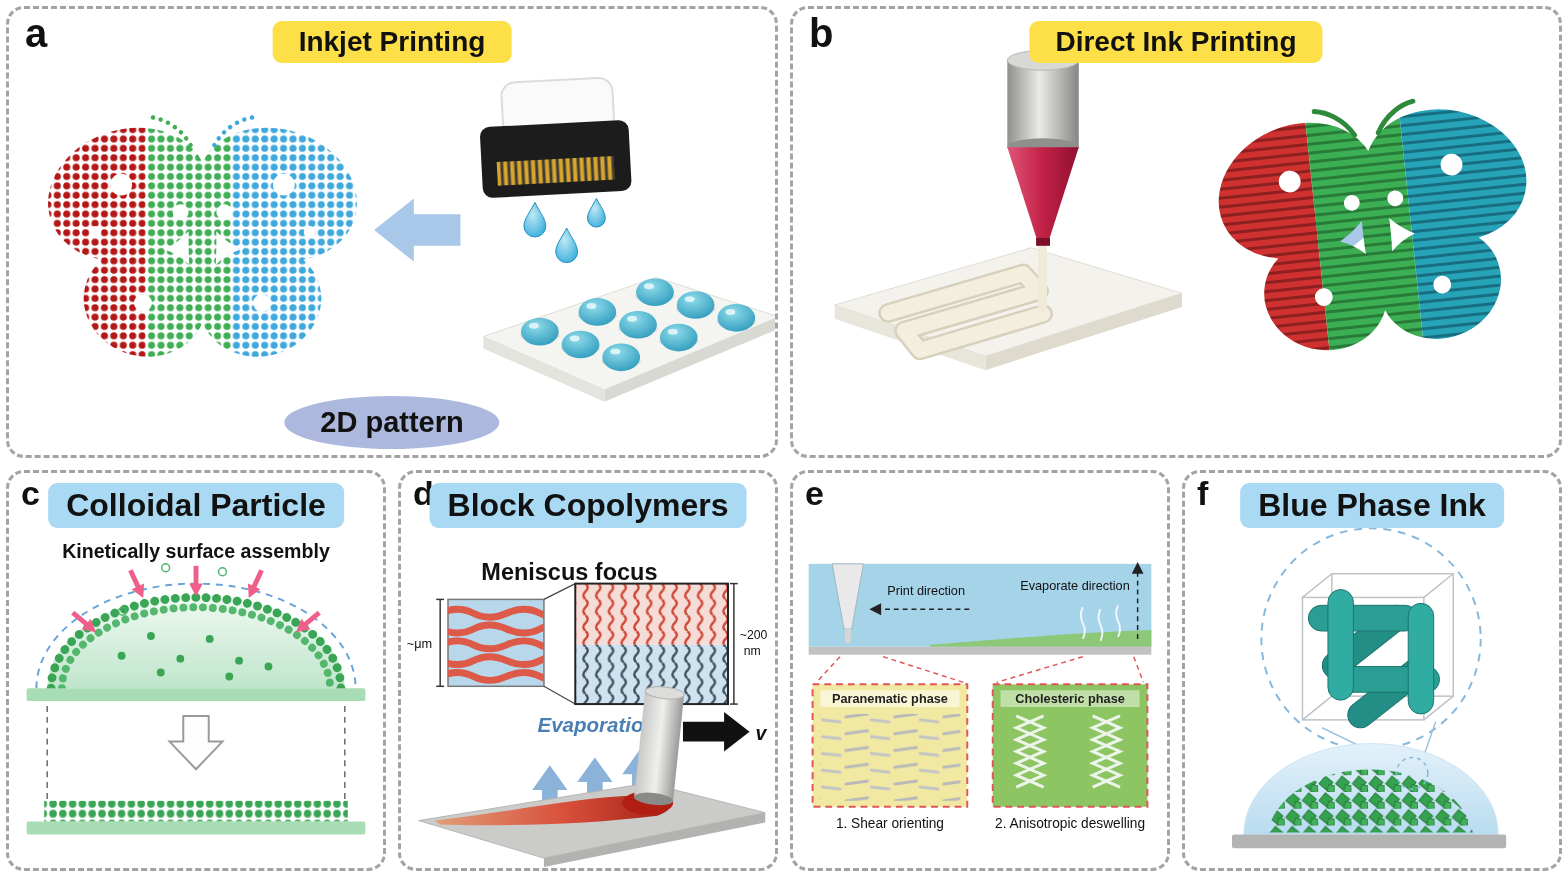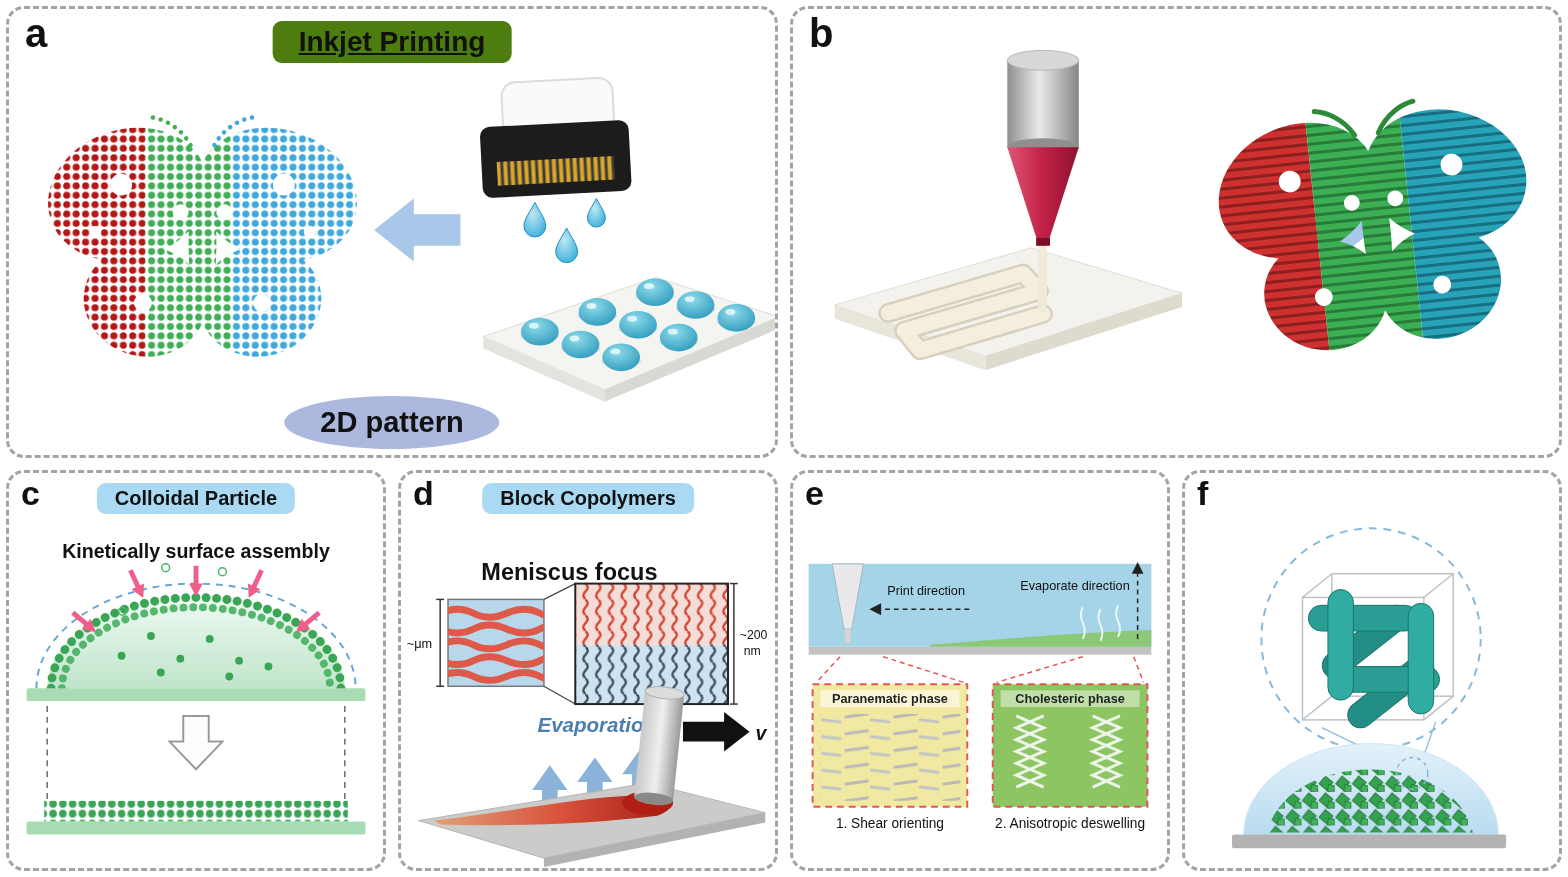--- a/index.html
+++ b/index.html
@@ -7,22 +7,22 @@
   body { width:1568px; height:877px; font-family:"Liberation Sans", sans-serif; color:#111; }
   .page { width:1568px; height:877px; padding:6px; display:flex; flex-direction:column; gap:12px; }
   .row { display:flex; gap:12px; }
   .row.top { height:452px; }
   .row.bottom { flex:1; }
   .panel { position:relative; flex:1; border:3px dashed #a3a3a3; border-radius:18px; background:#fff; overflow:hidden; }
   .letter { position:absolute; top:2px; left:16px; font-size:40px; font-weight:bold; z-index:3; line-height:1.1; }
   .row.bottom .letter { font-size:34px; left:12px; }
   .badge { position:absolute; top:12px; left:50%; transform:translateX(-50%); padding:5px 26px; border-radius:9px;
            font-weight:bold; font-size:28px; white-space:nowrap; z-index:3; }
-  .badge.pink { background:#4d7c0f;text-decoration:underline; }
-  .badge.blue { background:#a9d9f3; font-size:20px; padding:4px 18px; top:10px; }
+  .badge.pink { background:#fde047; }
+  .badge.blue { background:#a9d9f3; font-size:32px; padding:4px 18px; top:10px; }
   .oval { position:absolute; bottom:6px; left:50%; transform:translateX(-50%); background:#adb8df; border-radius:50%;
           padding:10px 36px; font-size:29px; font-weight:bold; z-index:3; white-space:nowrap; }
   svg.fig { position:absolute; inset:0; width:100%; height:100%; }
   svg text { font-family:"Liberation Sans", sans-serif; }
 </style>
 </head>
 <body>
 
 <div class="page">
 
@@ -148,20 +148,21 @@
                 <ellipse cx="727" cy="307" rx="5" ry="3" fill="rgba(255,255,255,0.7)"></ellipse>
               </g>
           </g>
         </g>
       </svg>
       <div class="oval">2D pattern</div>
     </section>
 
     <section class="panel">
       <span class="letter">b</span>
+      <div class="badge pink">Direct Ink Printing</div>
       <svg class="fig" viewBox="0 0 772 452" preserveAspectRatio="none">
         <defs>
           <linearGradient id="metalGradB" x1="0" y1="0" x2="1" y2="0">
               <stop offset="0" stop-color="#8f8f8d"></stop>
               <stop offset="0.45" stop-color="#eaeae8"></stop>
               <stop offset="1" stop-color="#868684"></stop>
             </linearGradient>
           <linearGradient id="redGradB" x1="0" y1="0" x2="1" y2="0">
               <stop offset="0" stop-color="#e05577"></stop>
               <stop offset="0.5" stop-color="#c22146"></stop>
@@ -439,20 +440,21 @@
             <path d="M306,246 l28,12 l-28,12 l28,12 l-28,12 l28,12 l-28,12"></path>
             <path d="M334,246 l-28,12 l28,12 l-28,12 l28,12 l-28,12 l28,12"></path>
           </g>
         </g>
         <text x="283" y="360" text-anchor="middle" font-size="14" fill="#111">2. Anisotropic deswelling</text>
       </svg>
     </section>
 
     <section class="panel">
       <span class="letter">f</span>
+      <div class="badge blue">Blue Phase Ink</div>
       <svg class="fig" viewBox="0 0 382 400" preserveAspectRatio="none">
         <defs>
           <linearGradient id="fDomeGrad" x1="0" y1="0" x2="0" y2="1">
               <stop offset="0" stop-color="#e3f1fa"></stop>
               <stop offset="1" stop-color="#b9dcf0"></stop>
             </linearGradient>
           <pattern id="diaF" width="17" height="17" patternUnits="userSpaceOnUse">
             <rect x="3" y="3" width="10" height="10" fill="#35a24f" stroke="#237a36" stroke-width="1" transform="rotate(40 8 8)"></rect>
             <rect x="10" y="10" width="7" height="7" fill="#41b15c" stroke="#237a36" stroke-width="1" transform="rotate(15 13 13)"></rect>
           </pattern>

